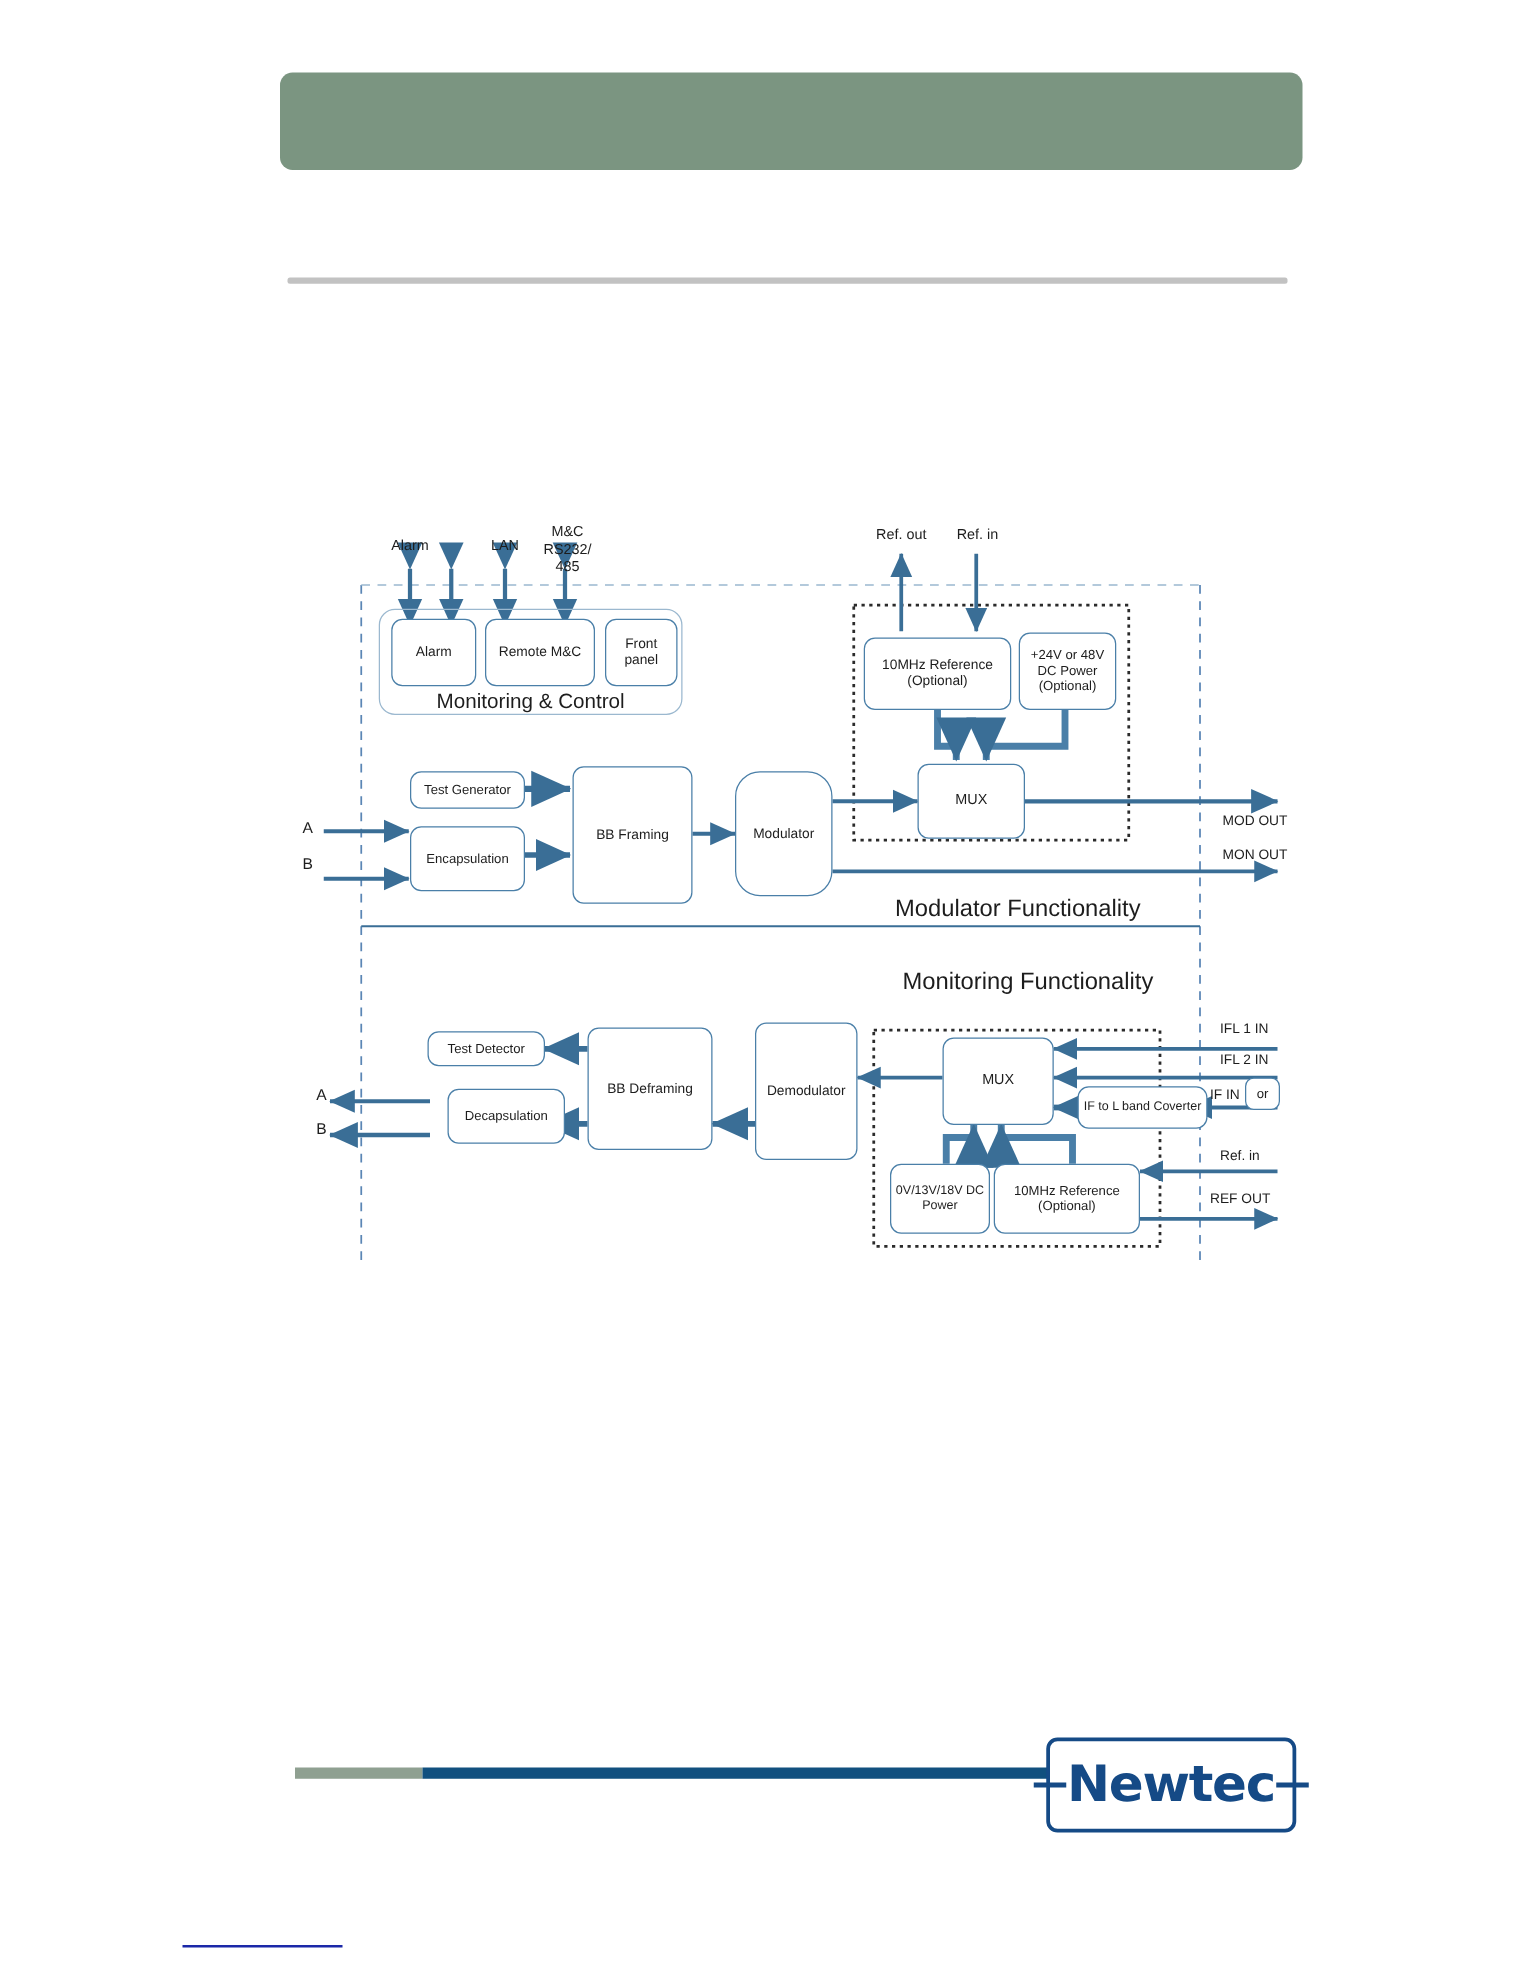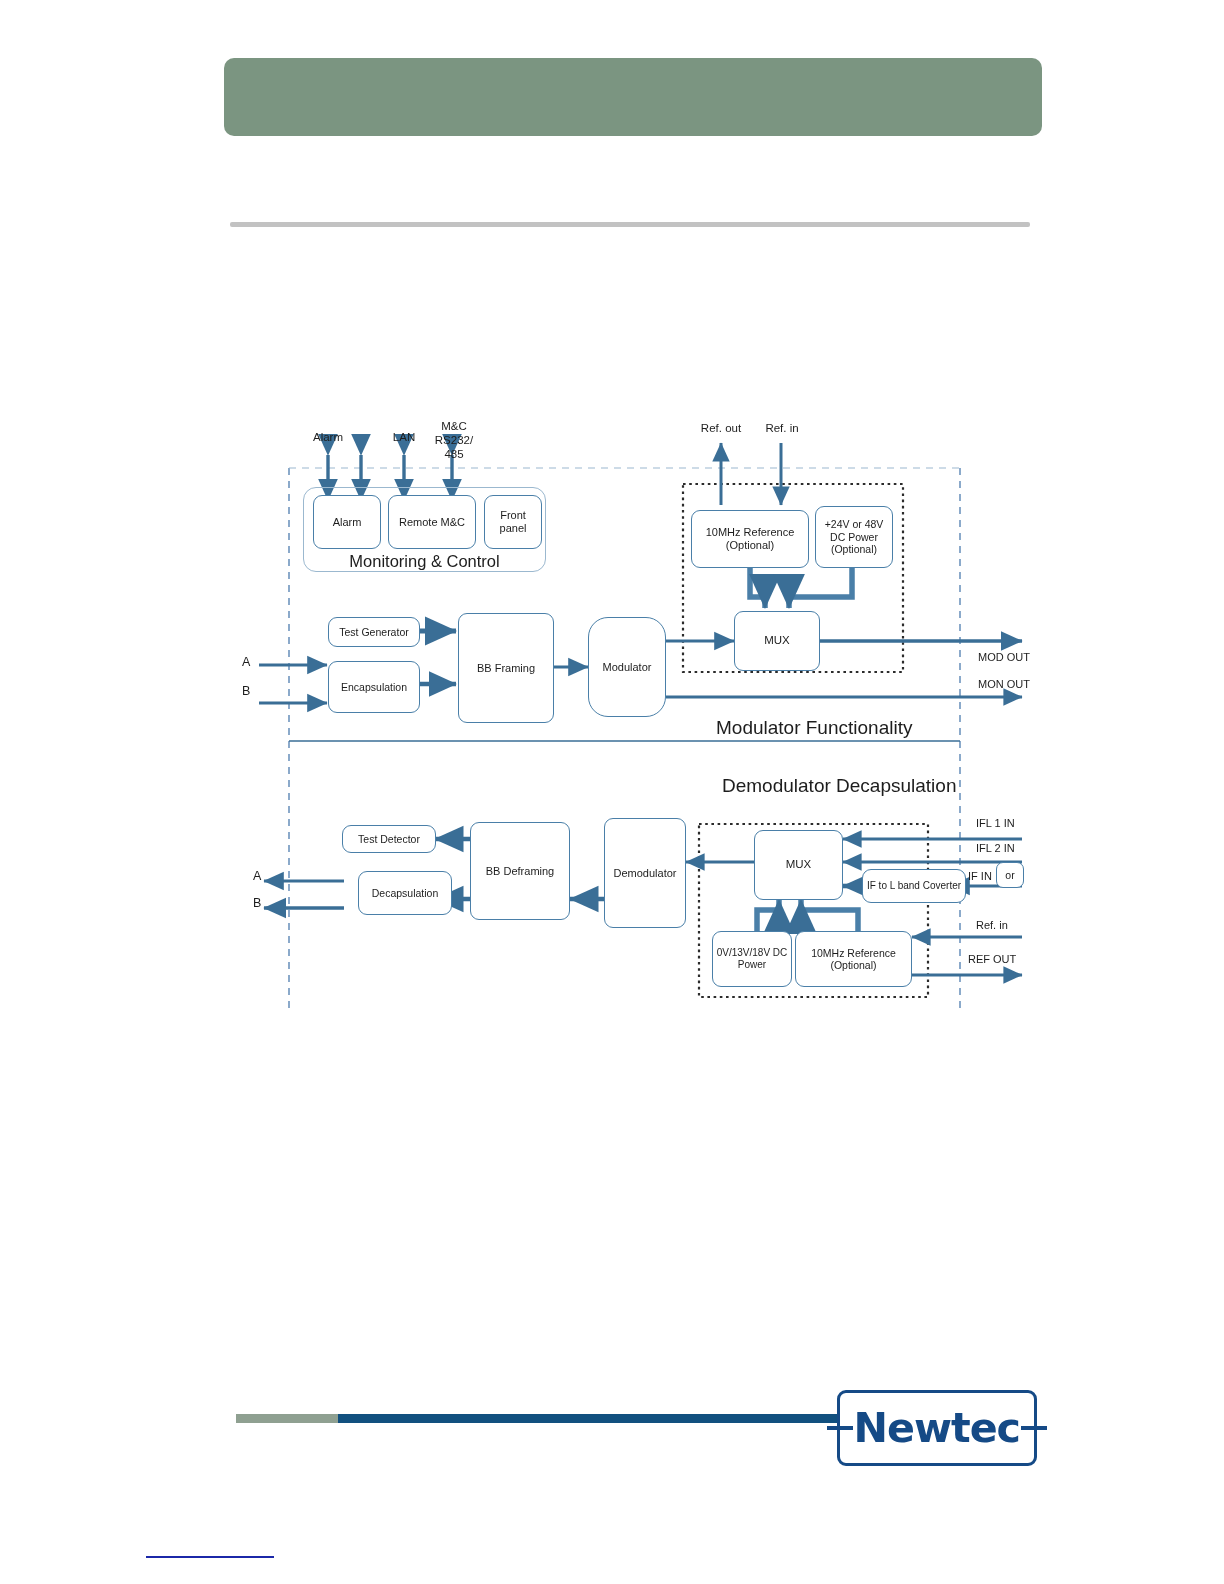--- a/index.html
+++ b/index.html
@@ -210,21 +210,21 @@
       <span>Modulator</span>
     </div>
 
     <div class="lbl lbl-left" style="left:242px;top:655px;width:20px;font-size:12.5px;">A</div>
     <div class="lbl lbl-left" style="left:242px;top:684px;width:20px;font-size:12.5px;">B</div>
 
     <div class="lbl lbl-left" style="left:978px;top:611px;width:80px;font-size:11px;margin-top:40px;">MOD OUT</div>
     <div class="lbl lbl-left" style="left:978px;top:678px;width:80px;font-size:11px;">MON OUT</div>
 
     <div class="sect-title" style="left:716px;top:717px;font-size:19px;">Modulator Functionality</div>
-    <div class="sect-title" style="left:722px;top:775px;font-size:19px;">Demodulator Decapsulation</div>
+    <div class="sect-title" style="left:722px;top:775px;font-size:19px;">Monitoring Functionality</div>
 
     <div class="node" style="left:342px;top:825px;width:94px;height:28px;font-size:10.5px;">
       <span>Test Detector</span>
     </div>
     <div class="node" style="left:326px;top:871px;width:94px;height:44px;font-size:10.5px;margin-left:32px;">
       <span>Decapsulation</span>
     </div>
     <div class="node" style="left:470px;top:822px;width:100px;height:98px;font-size:11px;">
       <span>BB
 Deframing</span>

